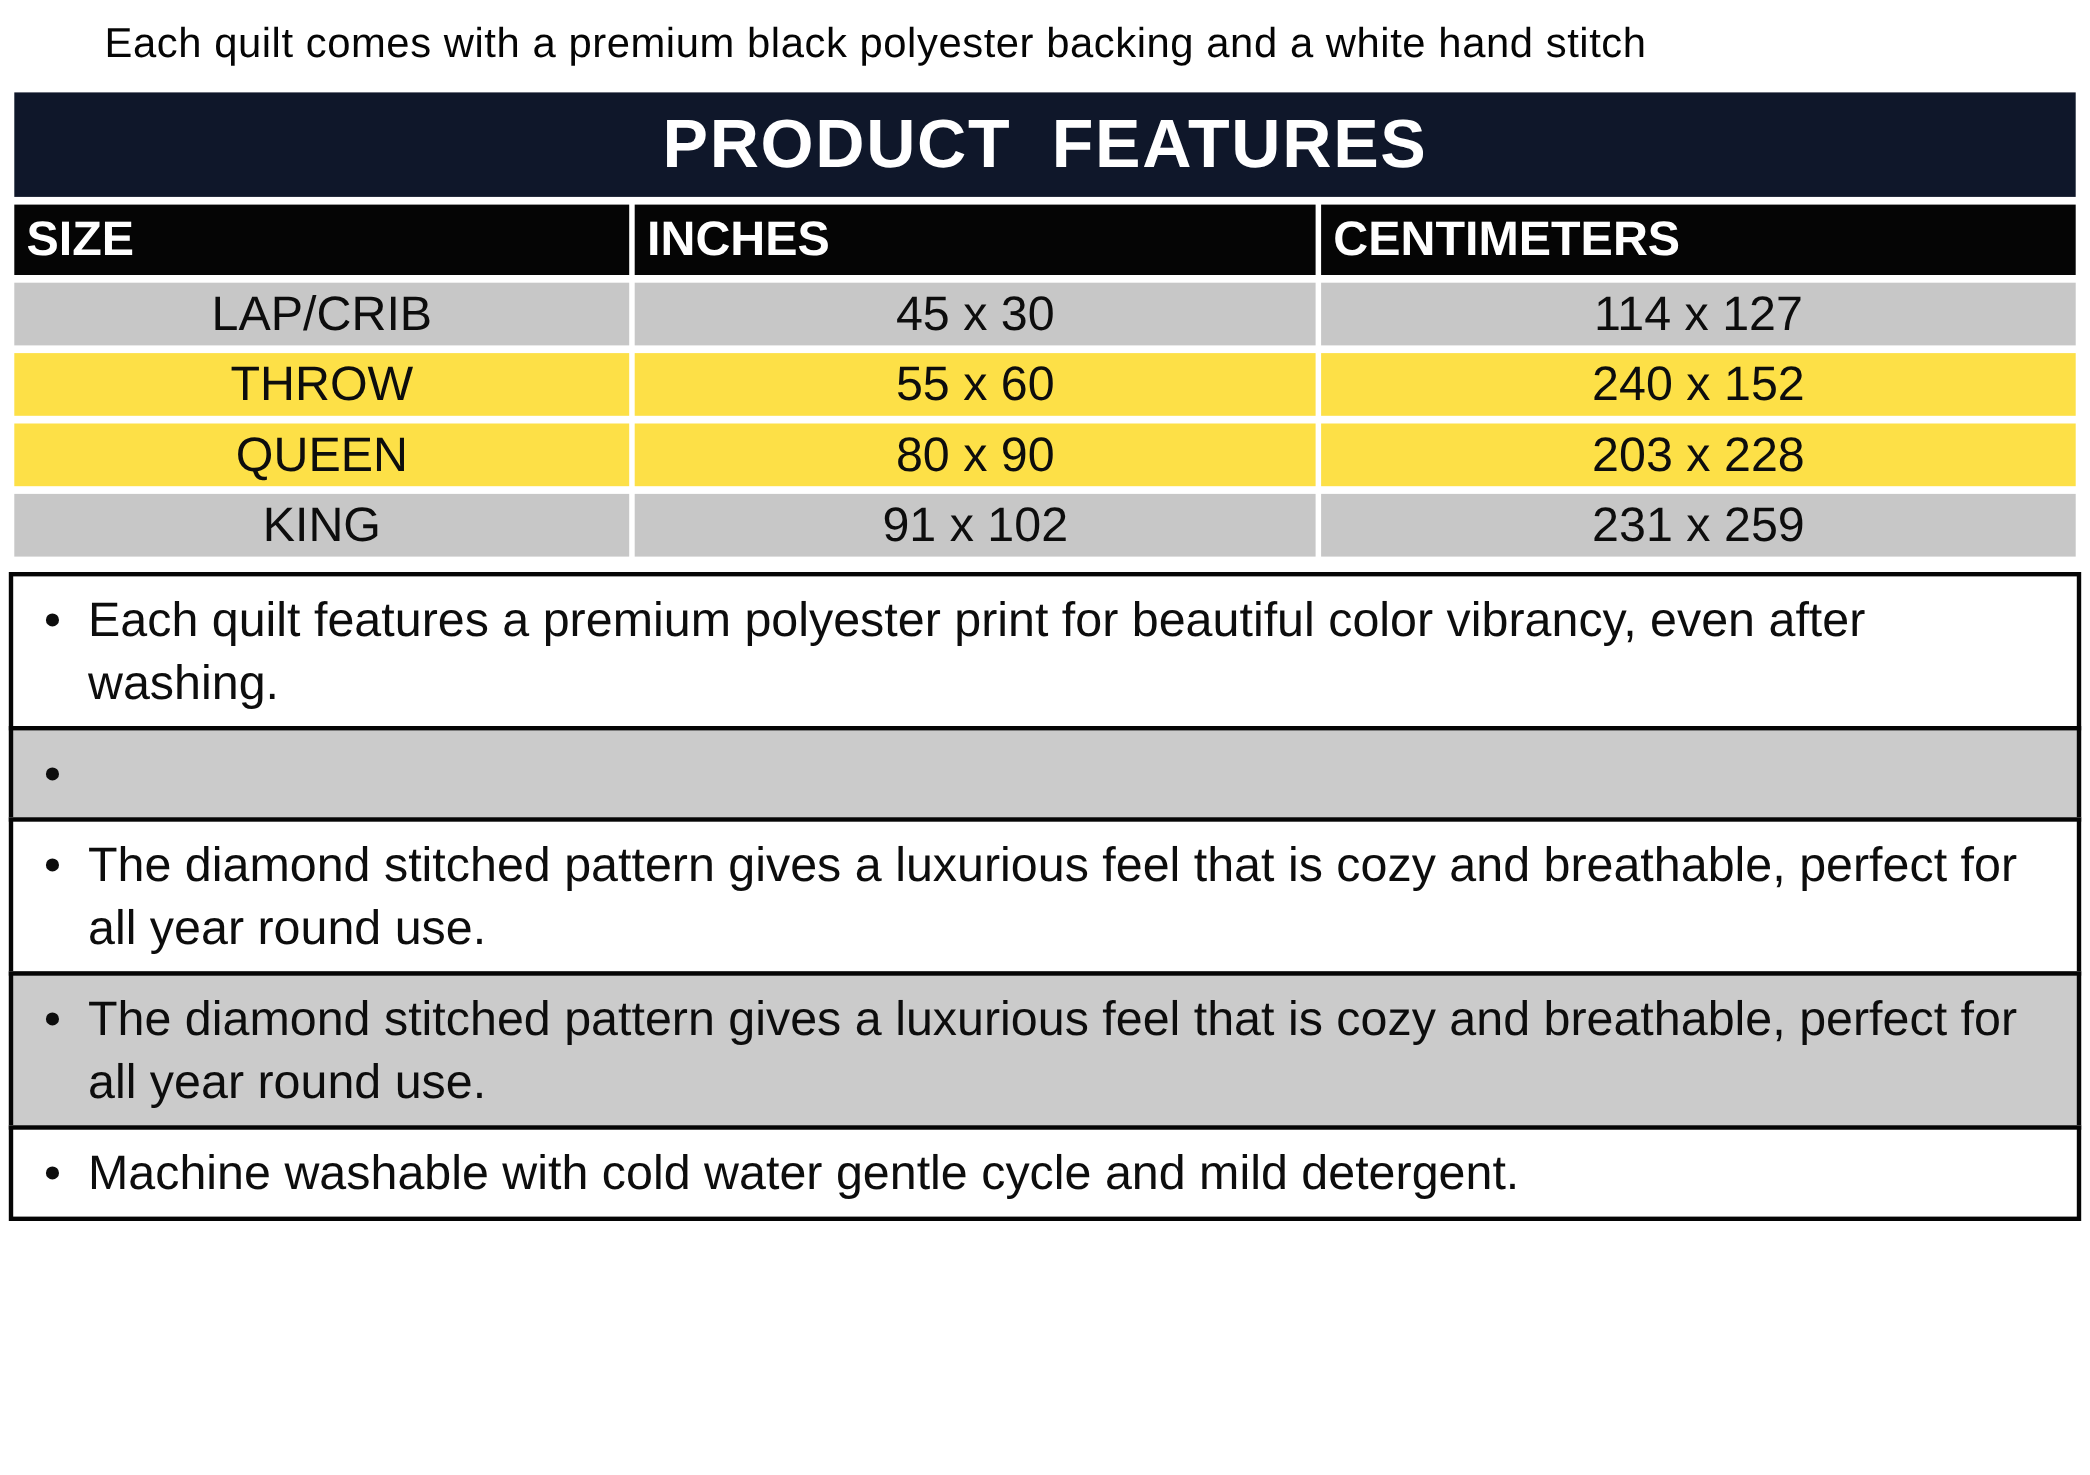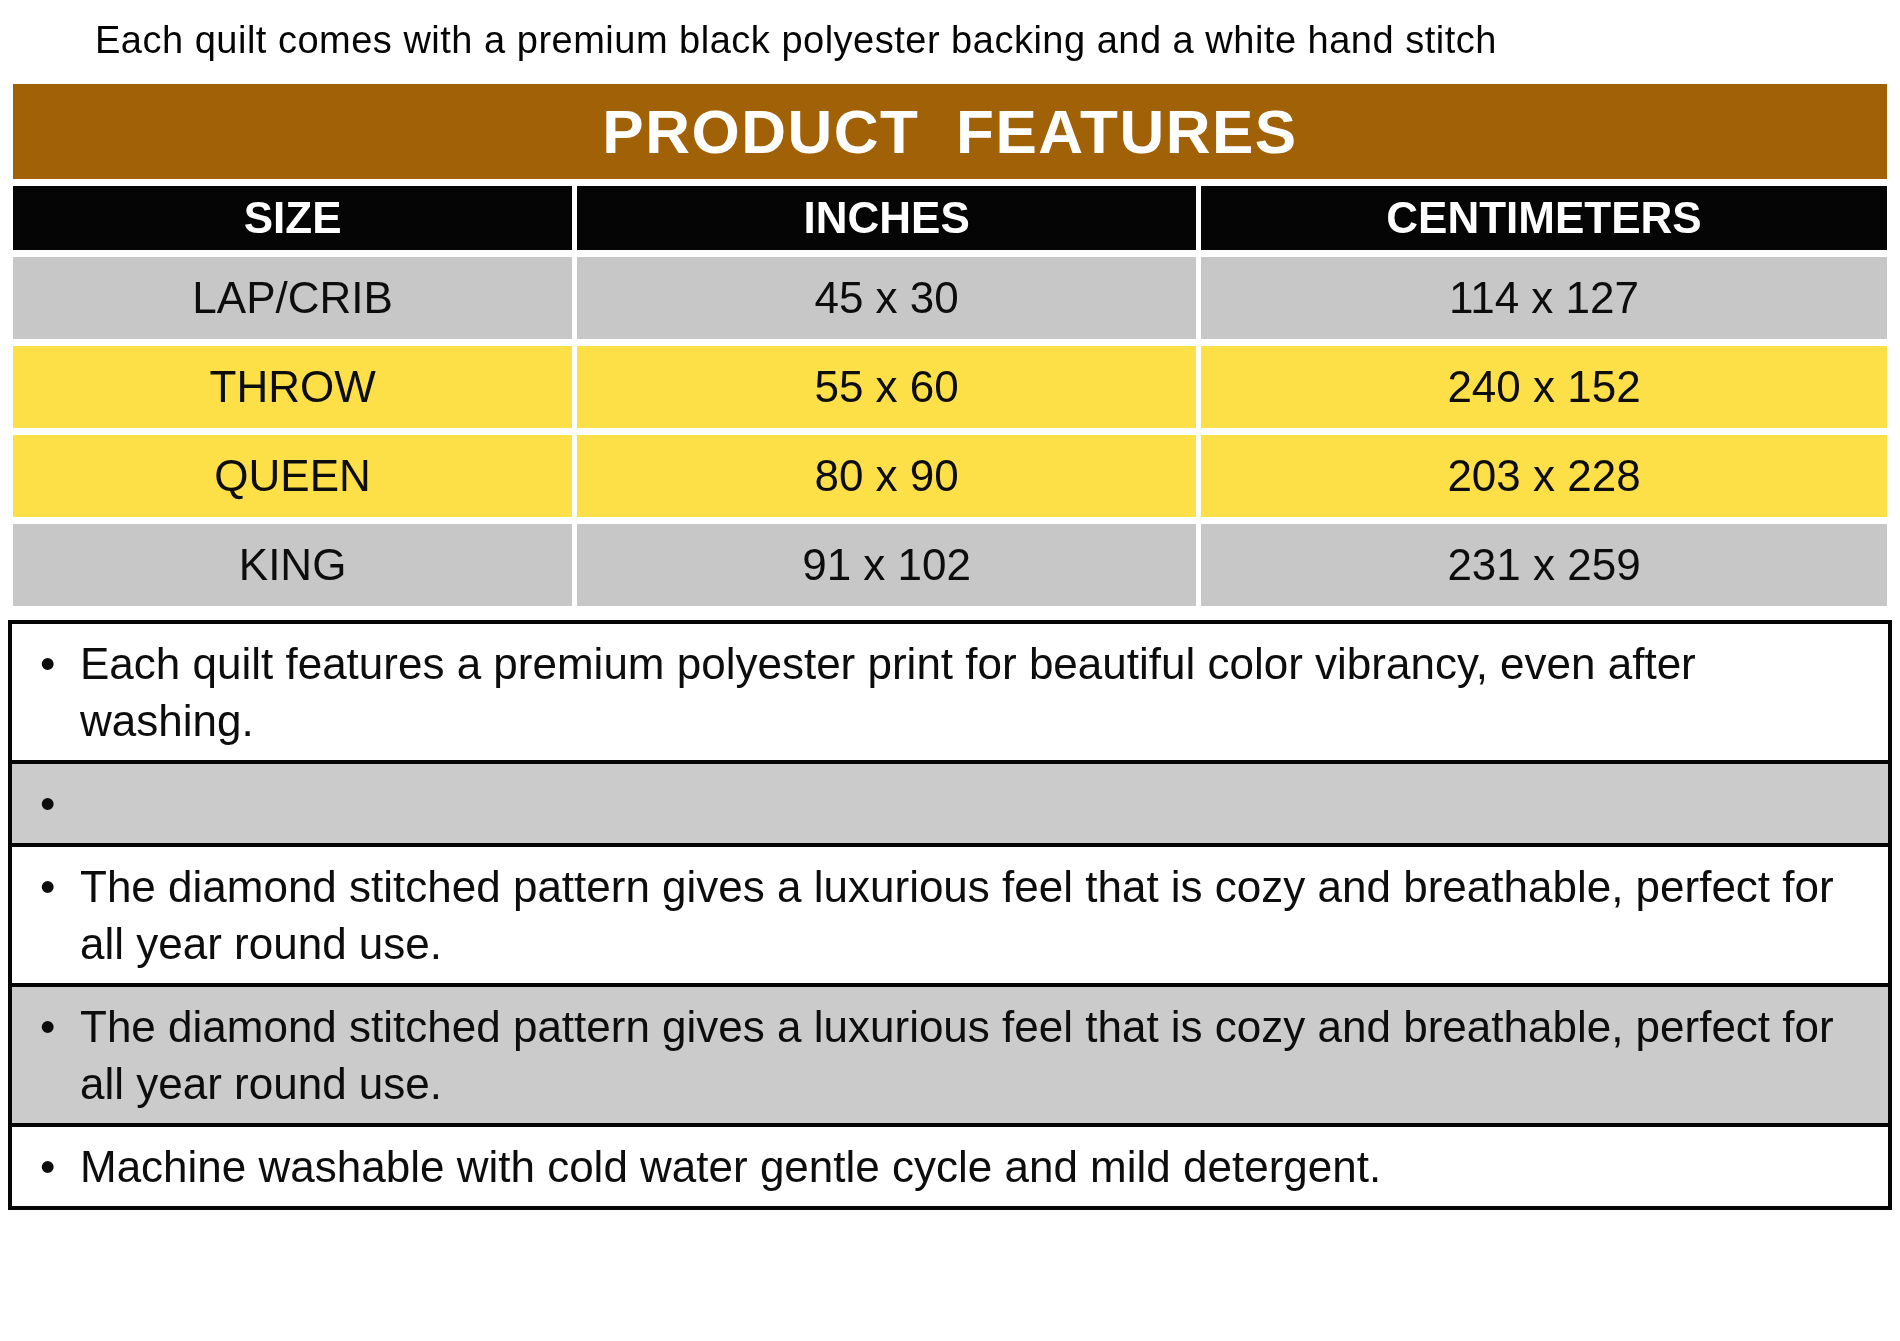--- a/index.html
+++ b/index.html
@@ -30,41 +30,42 @@
     margin: 13px auto 0 auto;
     border-collapse: separate;
     border-spacing: 5px 7px;
     table-layout: fixed;
   }
   col.c-size { width: 30%; }
   col.c-inch { width: 33.2%; }
   col.c-cm   { width: 36.8%; }
 
   th.banner {
-    background: #a16207;
+    background: #0f172a;
     color: #ffffff;
     height: 95px;
     font-size: 62px;
     font-weight: bold;
     letter-spacing: 1.5px;
     word-spacing: 18px;
     text-align: center;
     vertical-align: middle;
   }
   tr.col-head th {
     background: #050505;
     color: #ffffff;
     height: 64px;
     font-size: 44px;
     font-weight: bold;
-    text-align: center;
+    text-align: left;
     vertical-align: middle;
+    padding-left: 11px;
   }
   tr.data-row td {
-    height: 82px;
+    height: 57px;
     font-size: 44px;
     font-weight: normal;
     text-align: center;
     vertical-align: middle;
     color: #0d0d0d;
   }
   tr.data-row.shade-dark td  { background: #c7c7c7; }
   tr.data-row.shade-light td { background: #fde047; }
 
   

